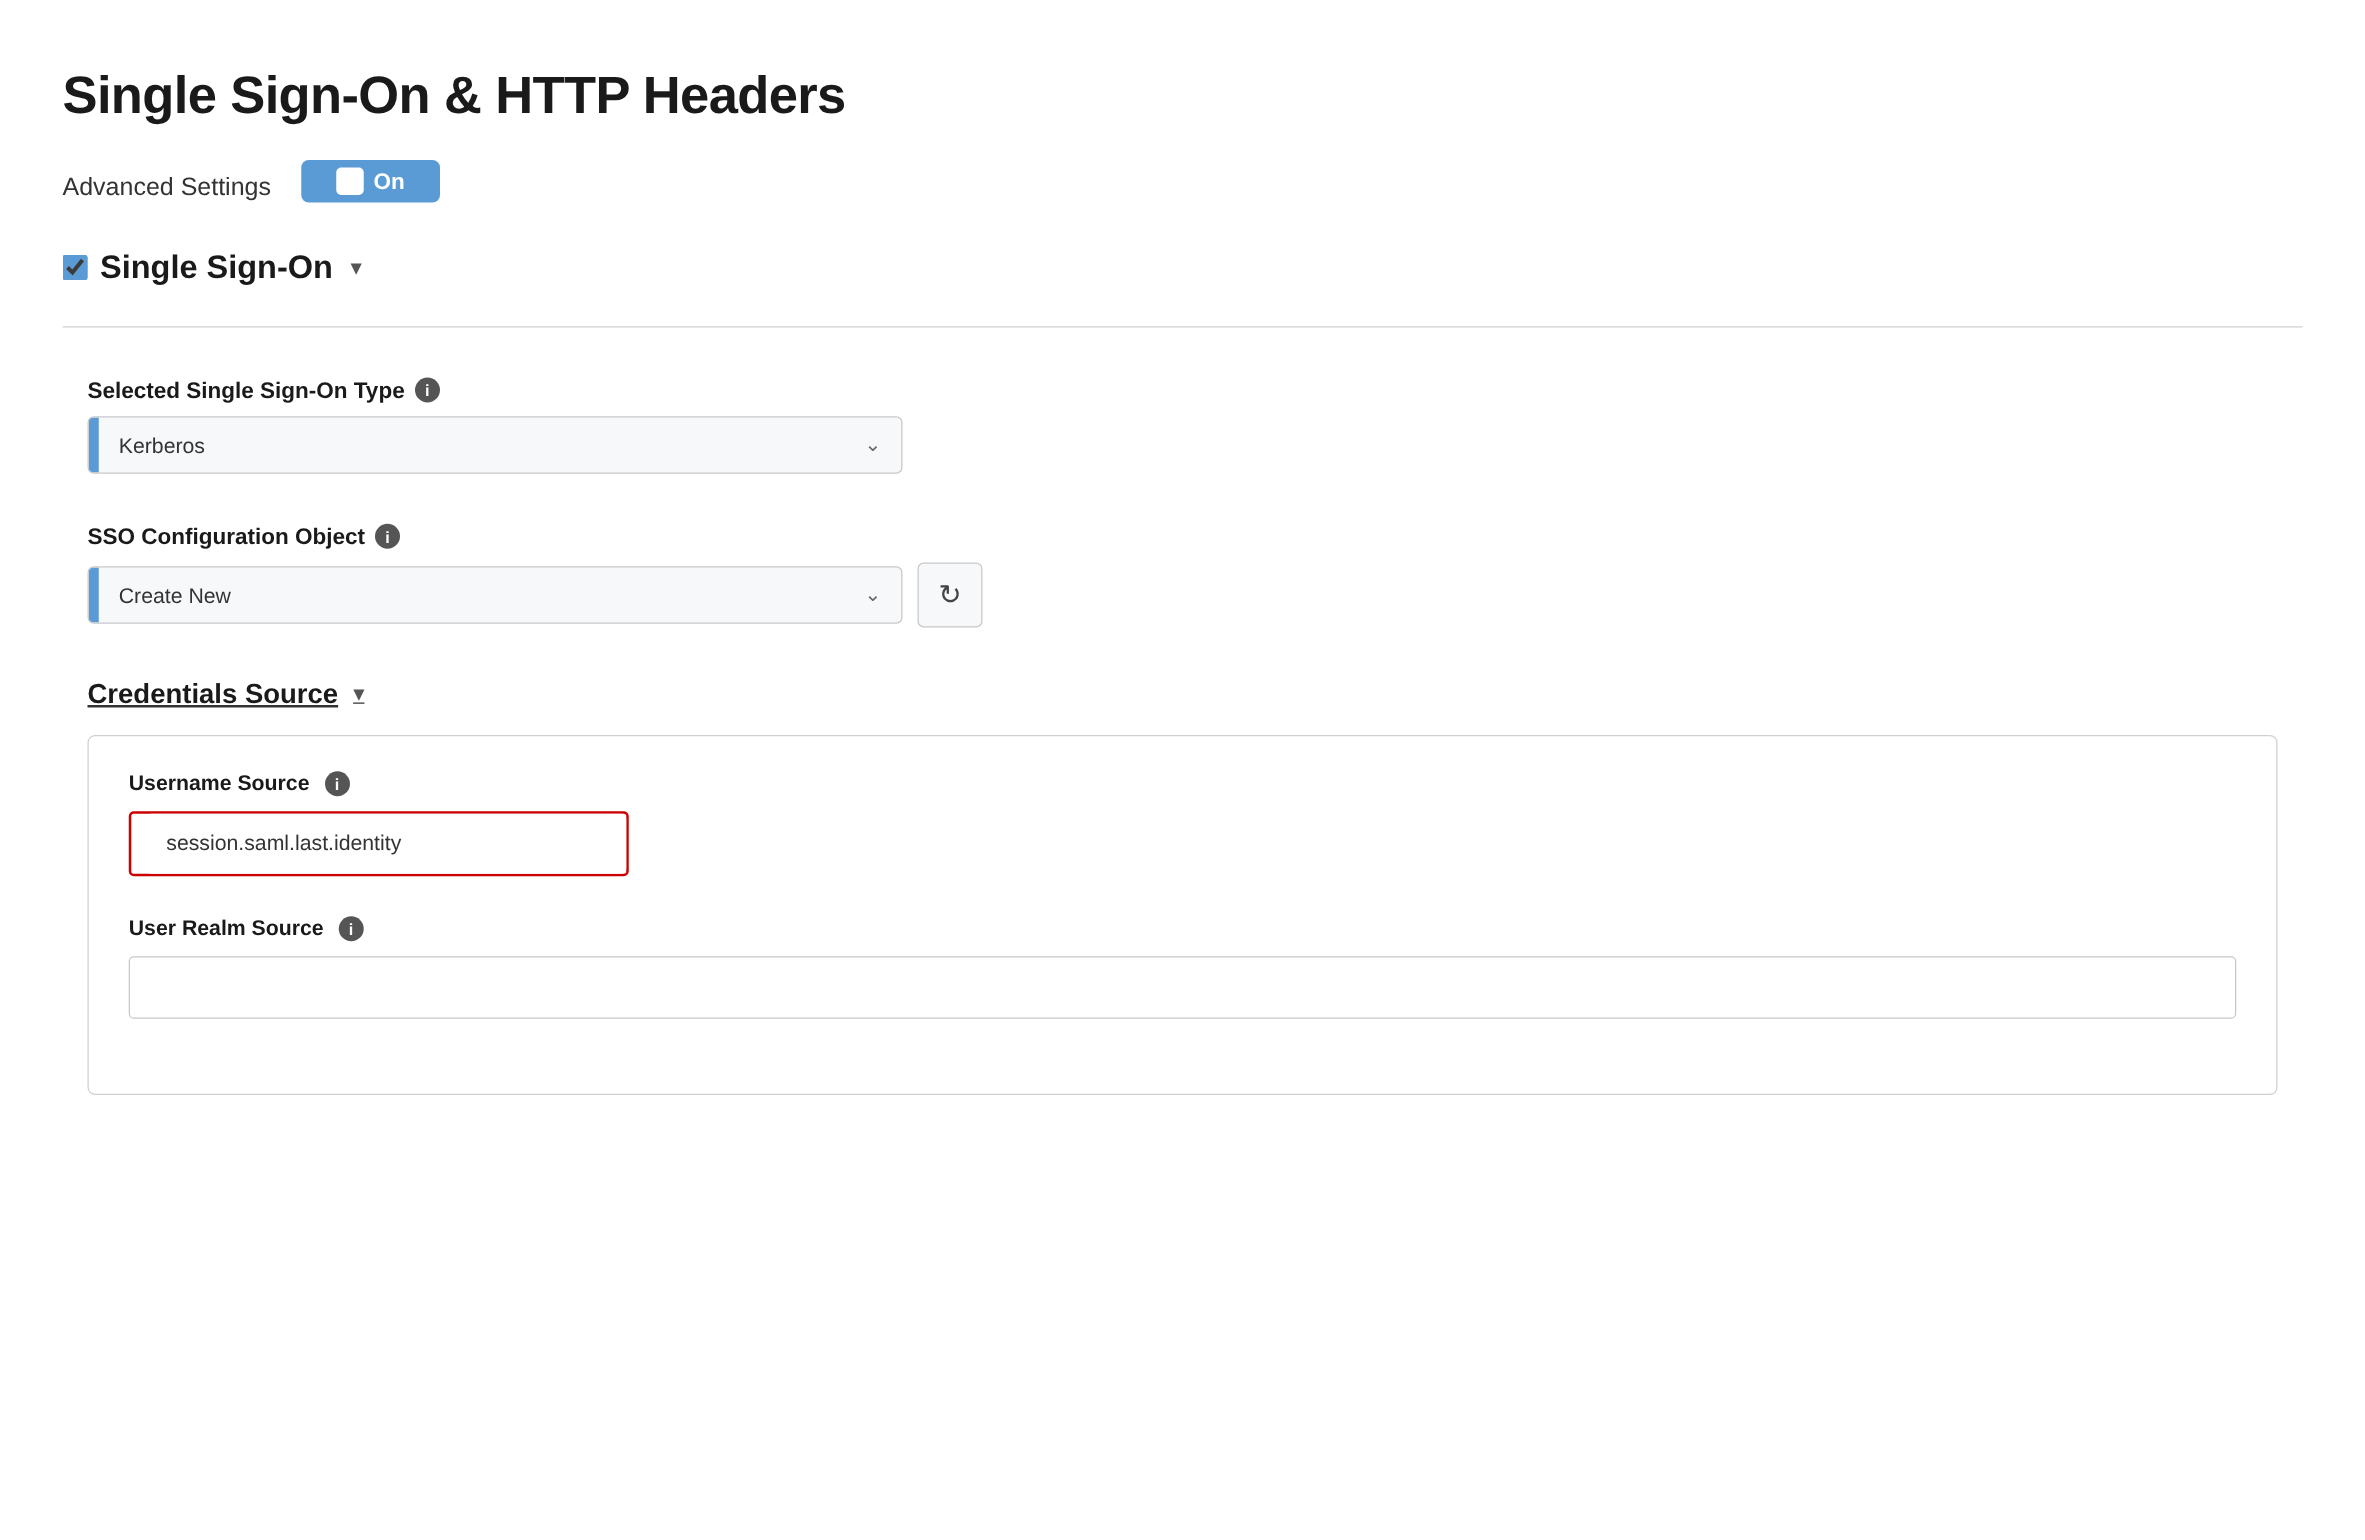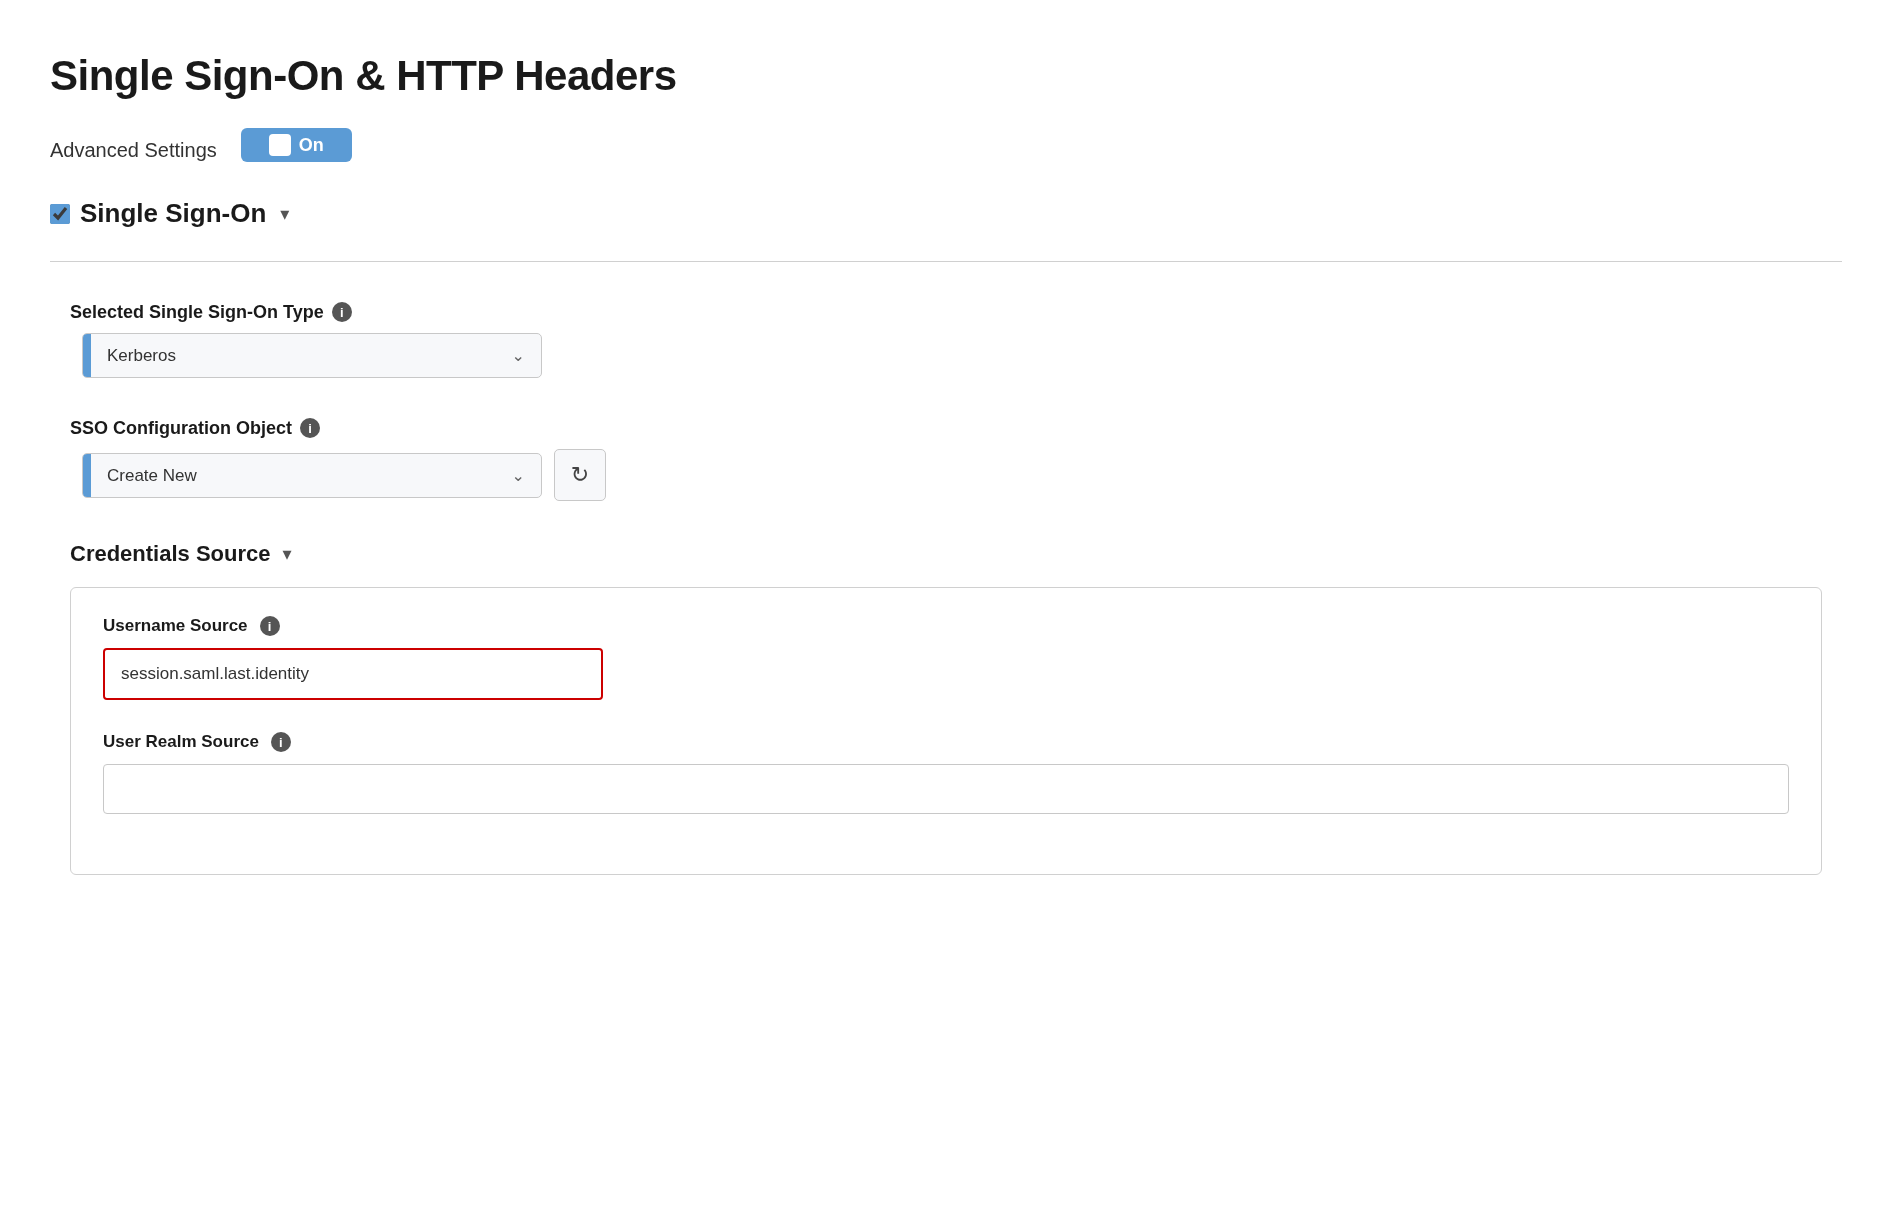--- a/index.html
+++ b/index.html
@@ -126,26 +126,25 @@
 
     .select-wrapper {
       display: flex;
       align-items: center;
       gap: 12px;
     }
 
     .select-with-bar {
       display: flex;
       align-items: stretch;
-      width: 460px;
+      width: 652px;
       border: 1px solid #c8c8c8;
       border-radius: 5px;
       overflow: hidden;
       background: #f7f8fa;
-      margin-left: 12px;
     }
 
     .select-bar {
       width: 8px;
       background: #5b9bd5;
       flex-shrink: 0;
     }
 
     .select-field {
       flex: 1;
@@ -188,20 +187,21 @@
       cursor: pointer;
       font-size: 22px;
       color: #444;
     }
 
     .credentials-header {
       display: flex;
       align-items: center;
       gap: 8px;
       margin-bottom: 20px;
+      text-decoration: underline;
     }
 
     .credentials-title {
       font-size: 22px;
       font-weight: 700;
       color: #1a1a1a;
     }
 
     .credentials-box {
       border: 1px solid #d0d0d0;
@@ -225,21 +225,22 @@
       border-radius: 4px;
       padding: 14px 16px;
       font-size: 17px;
       color: #333;
       background: #ffffff;
       outline: none;
     }
 
     .text-input-wrapper {
       position: relative;
-      width: 500px;
+      width: 400px;
+      padding-left: 12px;
     }
 
     .text-input-wrapper.highlighted {
       border: 2px solid #cc0000;
       border-radius: 4px;
     }
 
     .text-input-wrapper.highlighted .text-input {
       border: none;
       outline: none;

